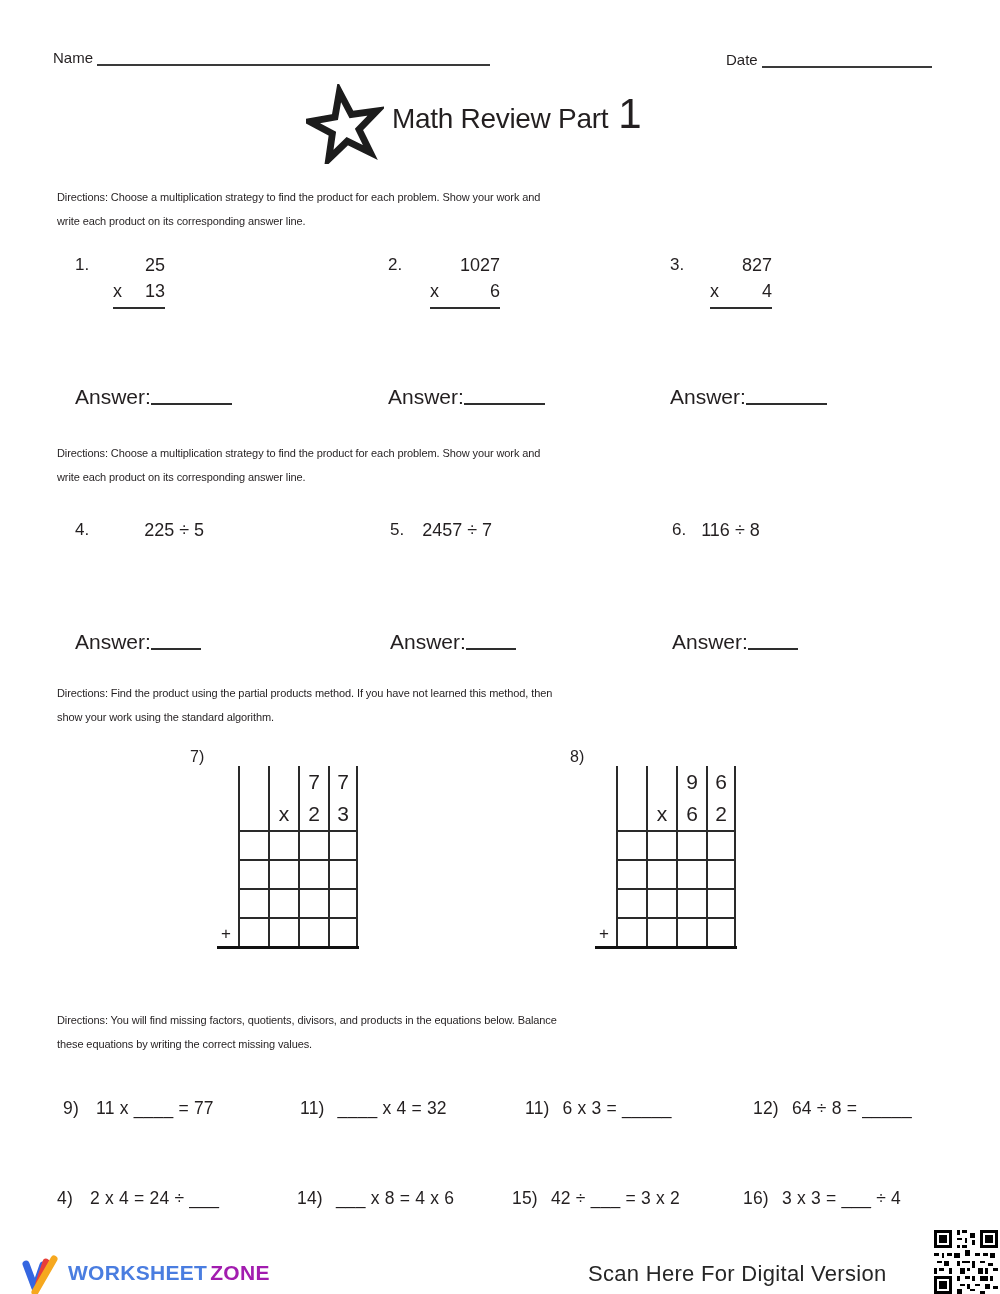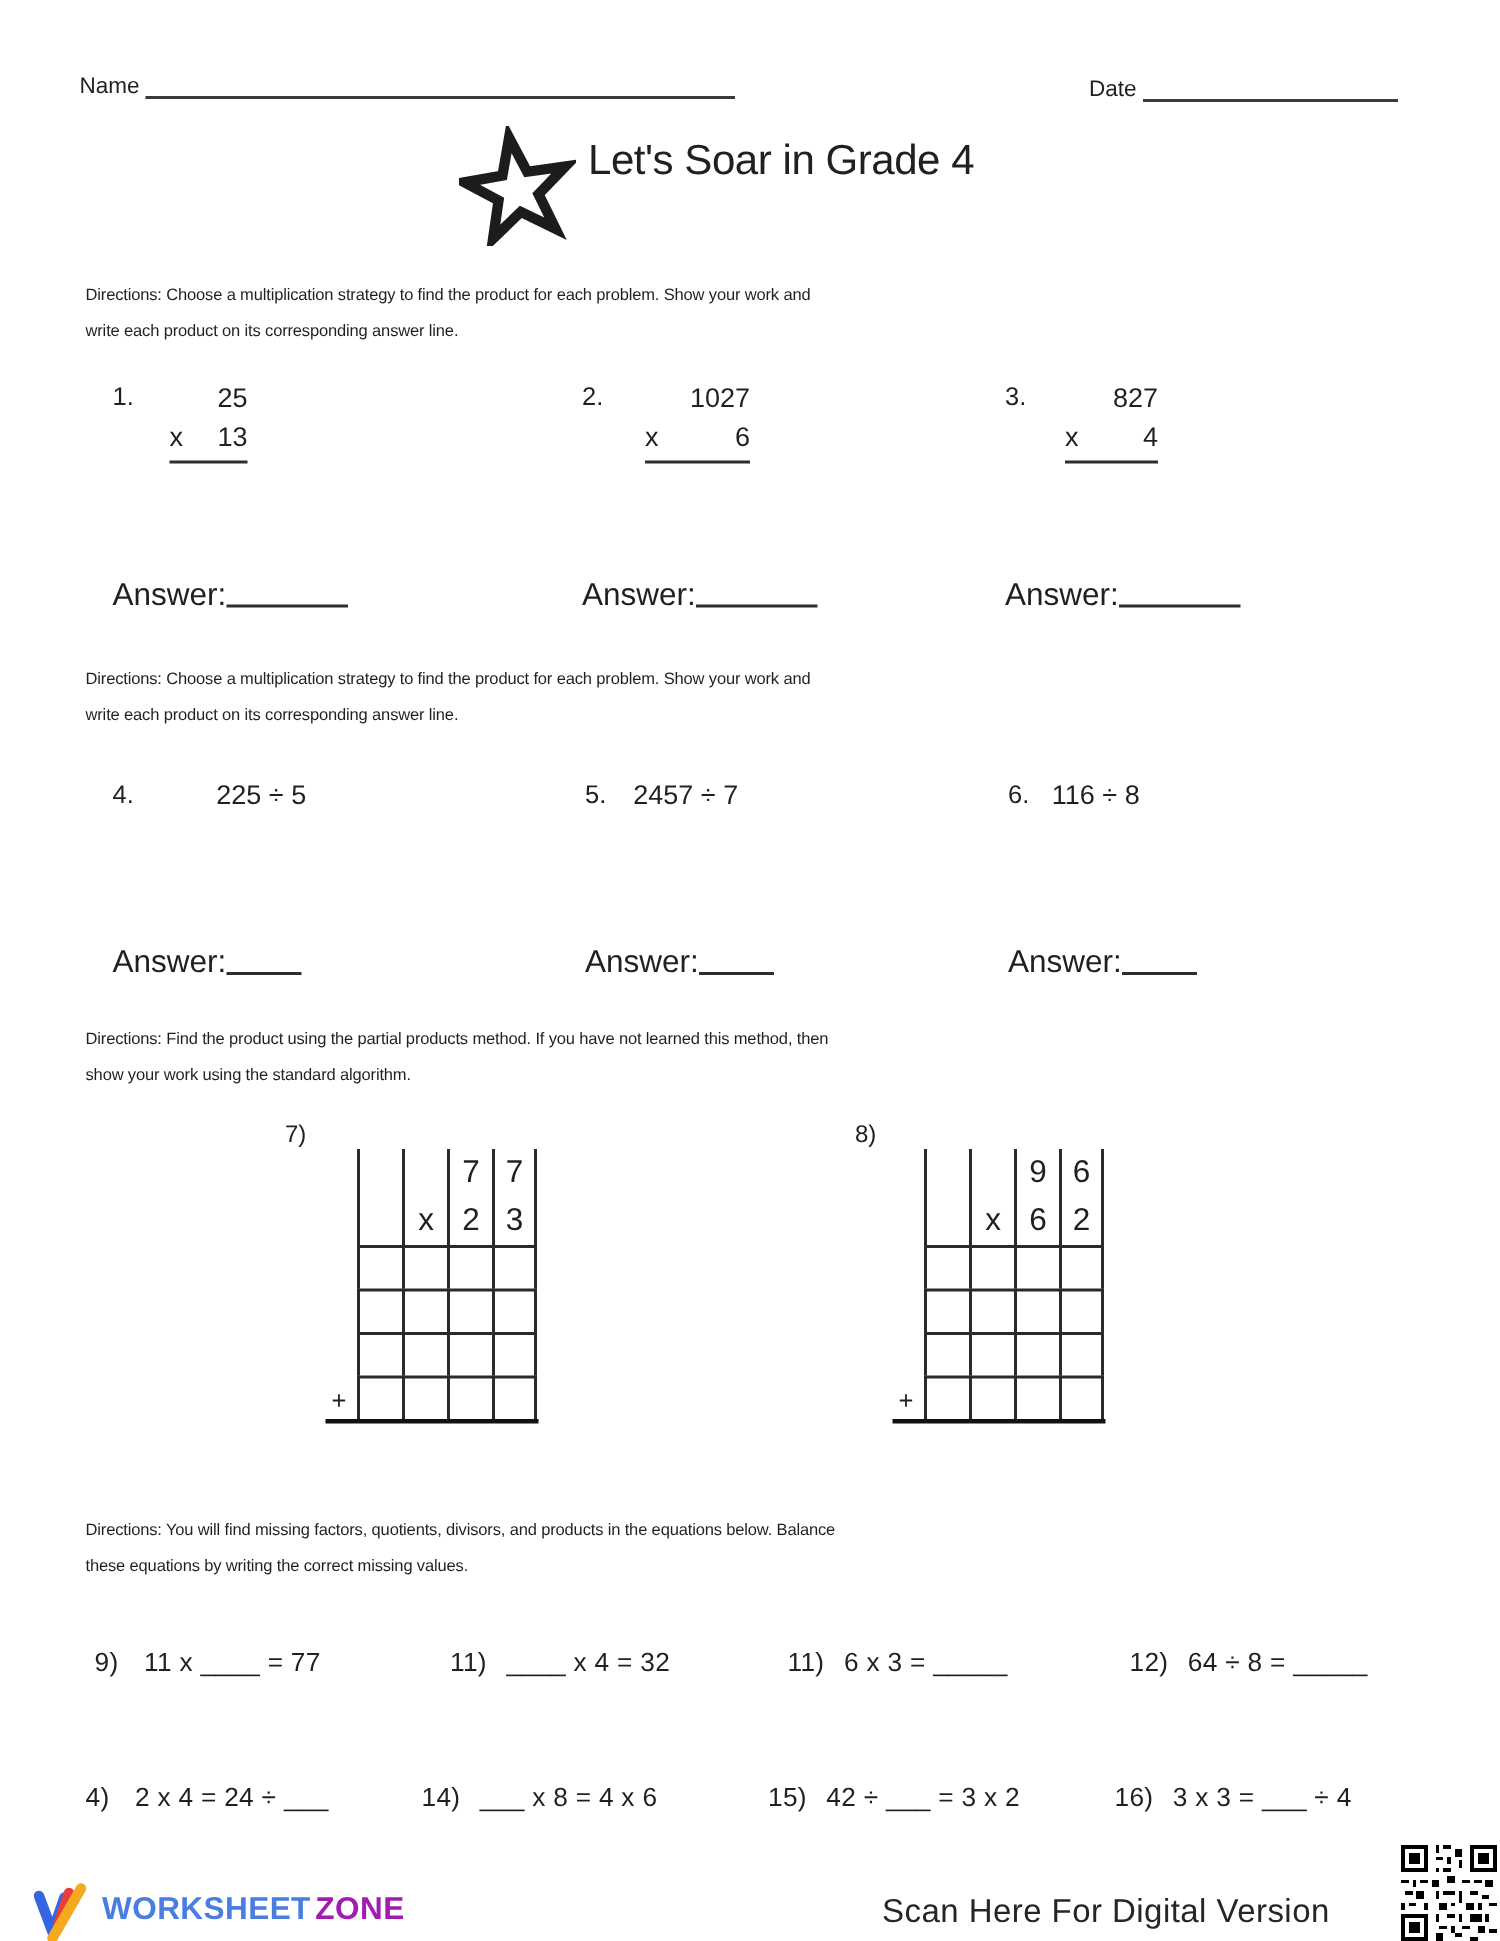--- a/index.html
+++ b/index.html
@@ -70,21 +70,24 @@
   <div class="hline" style="left:97px; top:64px; width:393px;"></div>
   <span class="hdr-label" style="left:726px; top:51px;">Date</span>
   <div class="hline" style="left:762px; top:66px; width:170px;"></div>
 
   <svg class="star" width="78" height="80" viewBox="0 0 74 74">
     <g transform="rotate(-9 37 40)">
       <path d="M37 6 L44.9 29.1 L69.3 29.5 L49.8 44.2 L57 67.5 L37 53.5 L17 67.5 L24.2 44.2 L4.7 29.5 L29.1 29.1 Z" fill="none" stroke="#1c1c1c" stroke-width="6.5" stroke-linejoin="miter"></path>
     </g>
   </svg>
   <div class="title-block">
-    <div class="title-sub">Let's Soar in Grade 4</div>
+    <div class="title-line1">
+      <span class="title-main">Math Review Part</span>
+      <span class="title-num">1</span>
+    </div>
   </div>
 
   <div class="dir" style="top:185px;">Directions: Choose a multiplication strategy to find the product for each problem. Show your work and
 write each product on its corresponding answer line.</div>
 
   <div class="prob-mult" style="left:75px;">
     <span class="pnum">1.</span>
     <div class="mcol" style="left:38px; width:52px;">
       <div class="mtop">25</div>
       <div class="mbot">
@@ -247,21 +250,21 @@
   </div>
   <div class="eq" style="left:753px; top:1098px;">
     <span class="num">12)</span>
     <span>64 ÷ 8 = _____</span>
   </div>
 
   <div class="eq" style="left:57px; top:1188px;">
     <span class="num">4)</span>
     <span>2 x 4 = 24 ÷ ___</span>
   </div>
-  <div class="eq" style="left:281px; top:1188px;">
+  <div class="eq" style="left:297px; top:1188px;">
     <span class="num">14)</span>
     <span>___ x 8 = 4 x 6</span>
   </div>
   <div class="eq" style="left:512px; top:1188px;">
     <span class="num">15)</span>
     <span>42 ÷ ___ = 3 x 2</span>
   </div>
   <div class="eq" style="left:743px; top:1188px;">
     <span class="num">16)</span>
     <span>3 x 3 = ___ ÷ 4</span>

